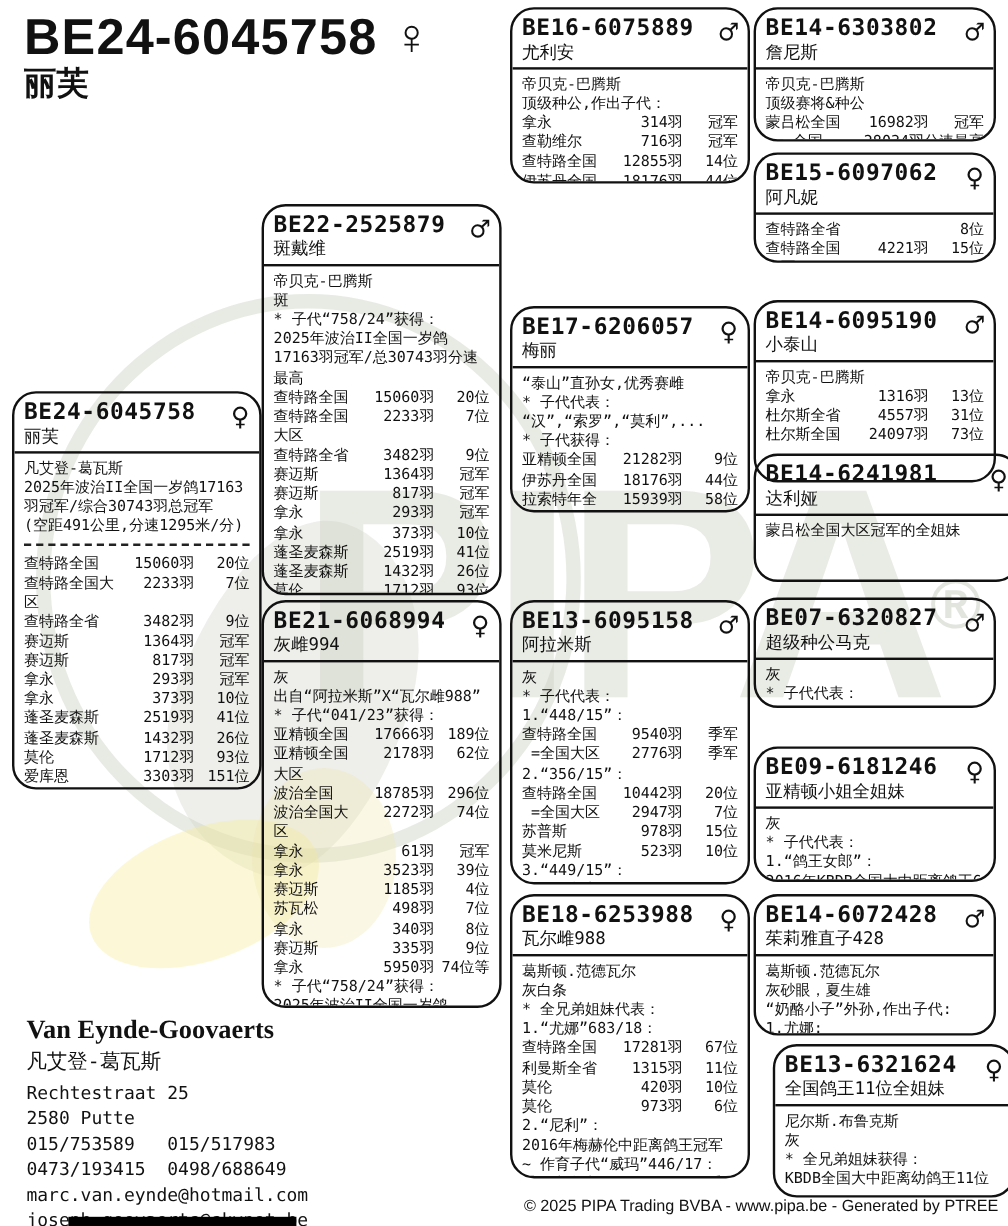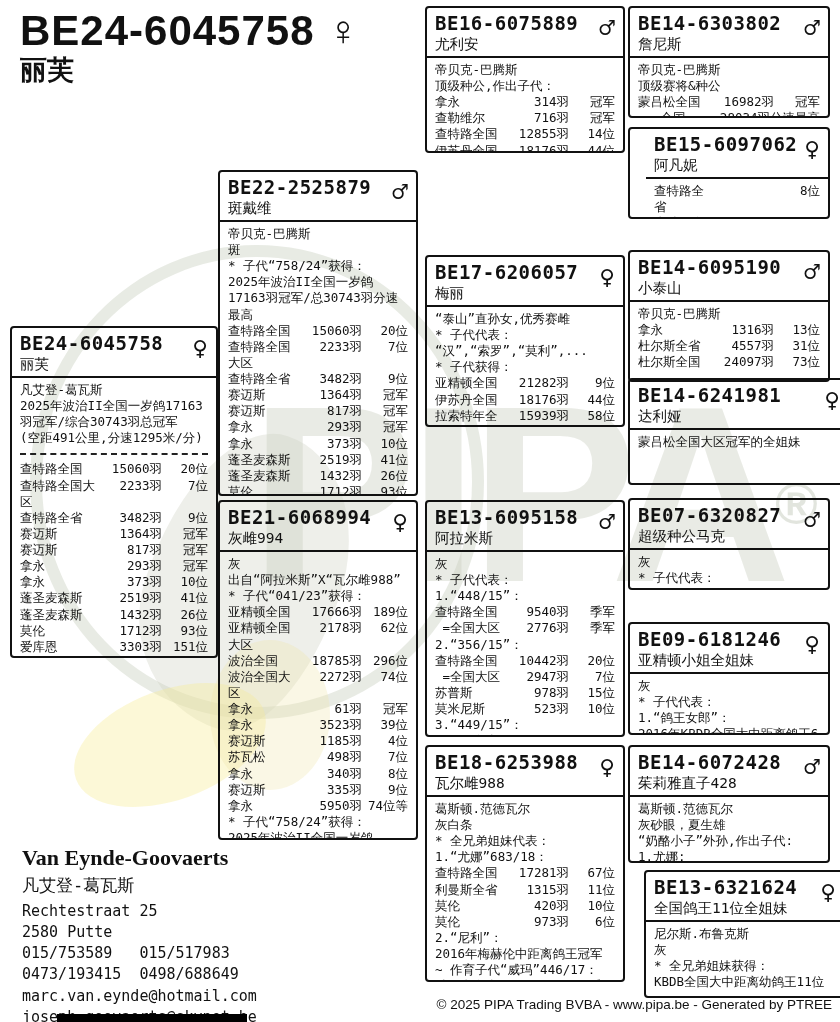--- a/index.html
+++ b/index.html
@@ -21,21 +21,21 @@
   #wm-reg{left:775px;top:470px;font-family:"Liberation Sans",sans-serif;font-weight:bold;
           font-size:58px;color:rgba(203,208,194,0.55);}
 
   
   #title-block{position:absolute;left:20px;top:8px;}
   #title-ring{font-family:"Liberation Sans","DejaVu Sans",sans-serif;font-weight:bold;
               font-size:42px;line-height:1.1;letter-spacing:1px;}
   #title-name{font-size:27px;font-weight:bold;line-height:1.2;}
 
   
-  .box{position:absolute;border:2px solid #111;border-radius:4px;background:transparent;
+  .box{position:absolute;border:2px solid #111;border-radius:20px;background:transparent;
        box-sizing:border-box;overflow:hidden;}
   .box-header{display:flex;align-items:flex-start;border-bottom:2px solid #111;
               padding:5px 8px 3px 8px;}
   .hdr-text{flex:1;min-width:0;}
   .ring{font-weight:bold;font-size:19px;line-height:1.15;letter-spacing:0.5px;white-space:nowrap;}
   .pigeon-name{font-size:14.5px;line-height:1.25;white-space:nowrap;}
   .sex{font-size:26px;font-weight:bold;line-height:1;padding-top:2px;flex:0 0 auto;}
   .box-body{padding:4px 8px 4px 8px;font-size:12.5px;line-height:1.29;}
   .tline{white-space:pre-wrap;}
   .rrow{display:flex;}
@@ -46,22 +46,22 @@
 
   
   #box-subject {left:10px; top:326px;width:208px;height:332px;}
   #box-sire    {left:218px;top:170px;width:200px;height:326px;}
   #box-dam     {left:218px;top:500px;width:200px;height:340px;}
   #box-sgs     {left:425px;top:6px;  width:200px;height:147px;}
   #box-sgd     {left:425px;top:255px;width:200px;height:172px;}
   #box-dgs     {left:425px;top:500px;width:200px;height:237px;}
   #box-dgd     {left:425px;top:745px;width:200px;height:237px;}
   #box-ggs1    {left:628px;top:6px;  width:202px;height:112px;}
-  #box-ggd1    {left:628px;top:127px;width:202px;height:92px;padding-left:16px;}
-  #box-ggs2    {left:628px;top:250px;width:202px;height:132px;}
+  #box-ggd1    {left:628px;top:127px;width:202px;height:92px;}
+  #box-ggs2    {left:628px;top:250px;width:202px;height:152px;}
   #box-ggd2    {left:628px;top:378px;width:222px;height:107px;}
   #box-ggs3    {left:628px;top:498px;width:202px;height:92px;}
   #box-ggd3    {left:628px;top:622px;width:202px;height:113px;}
   #box-ggs4    {left:628px;top:745px;width:202px;height:118px;}
   #box-ggd4    {left:644px;top:870px;width:202px;height:128px;}
 
   
   #contact{position:absolute;left:22px;top:845px;font-size:15px;line-height:1.42;}
   #contact .loft-en{font-family:"Liberation Serif","DejaVu Serif",serif;font-weight:bold;
                     font-size:22px;line-height:1.2;margin-bottom:2px;}

